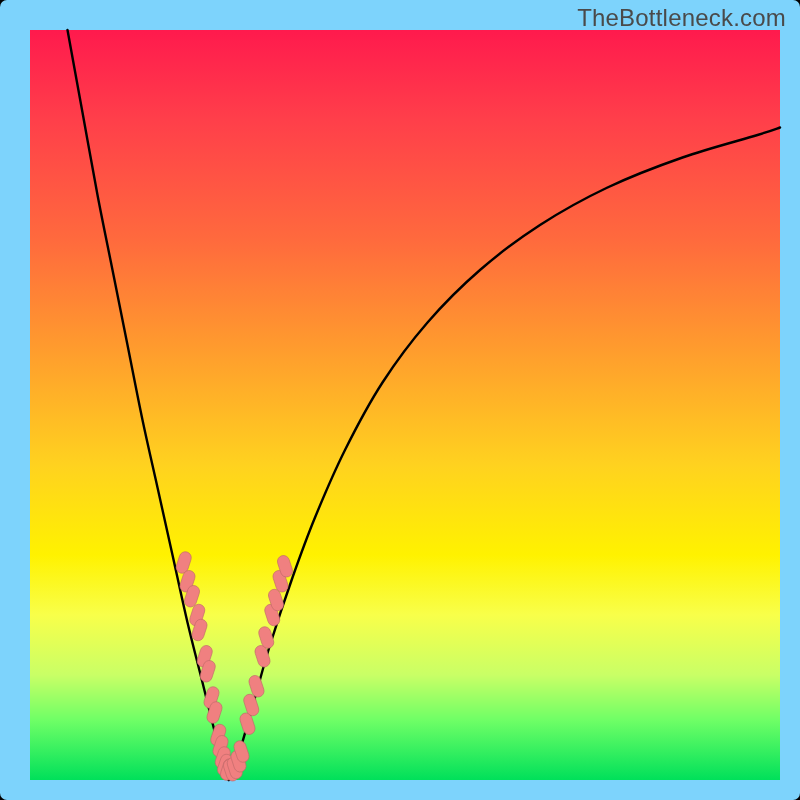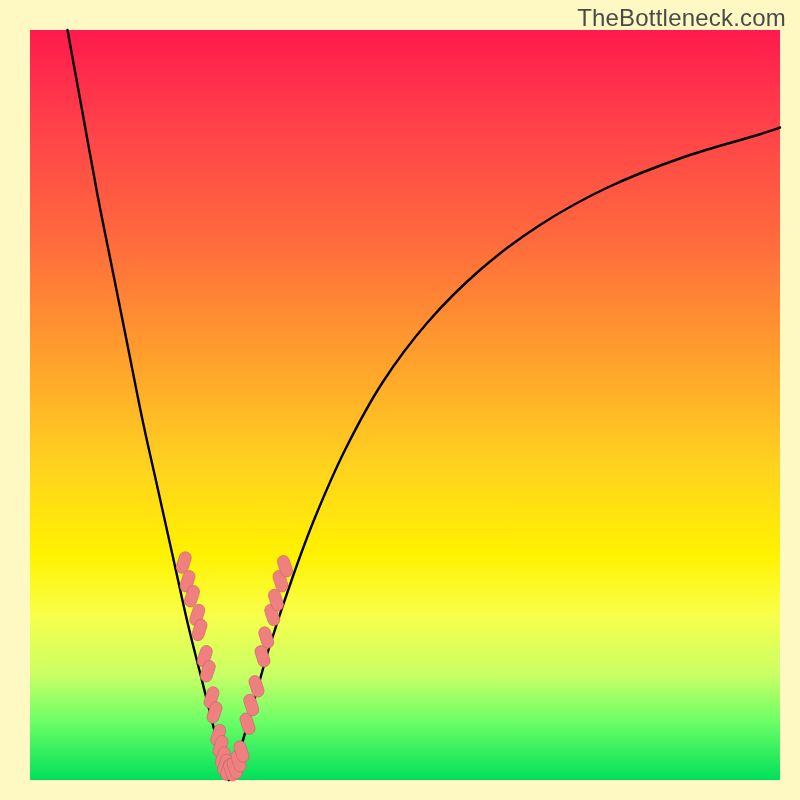--- a/index.html
+++ b/index.html
@@ -8,21 +8,22 @@
     width: 800px;
     height: 800px;
     overflow: hidden;
     background: #000;
     font-family: Arial, Helvetica, sans-serif;
   }
   .frame {
     position: relative;
     width: 800px;
     height: 800px;
-    background: #fef9c3;
+    background: #7dd3fc;
+    border-radius: 7px;
   }
   .plot-area {
     position: absolute;
     left: 30px;
     top: 30px;
     width: 750px;
     height: 750px;
     
     background: linear-gradient(
       to bottom,

